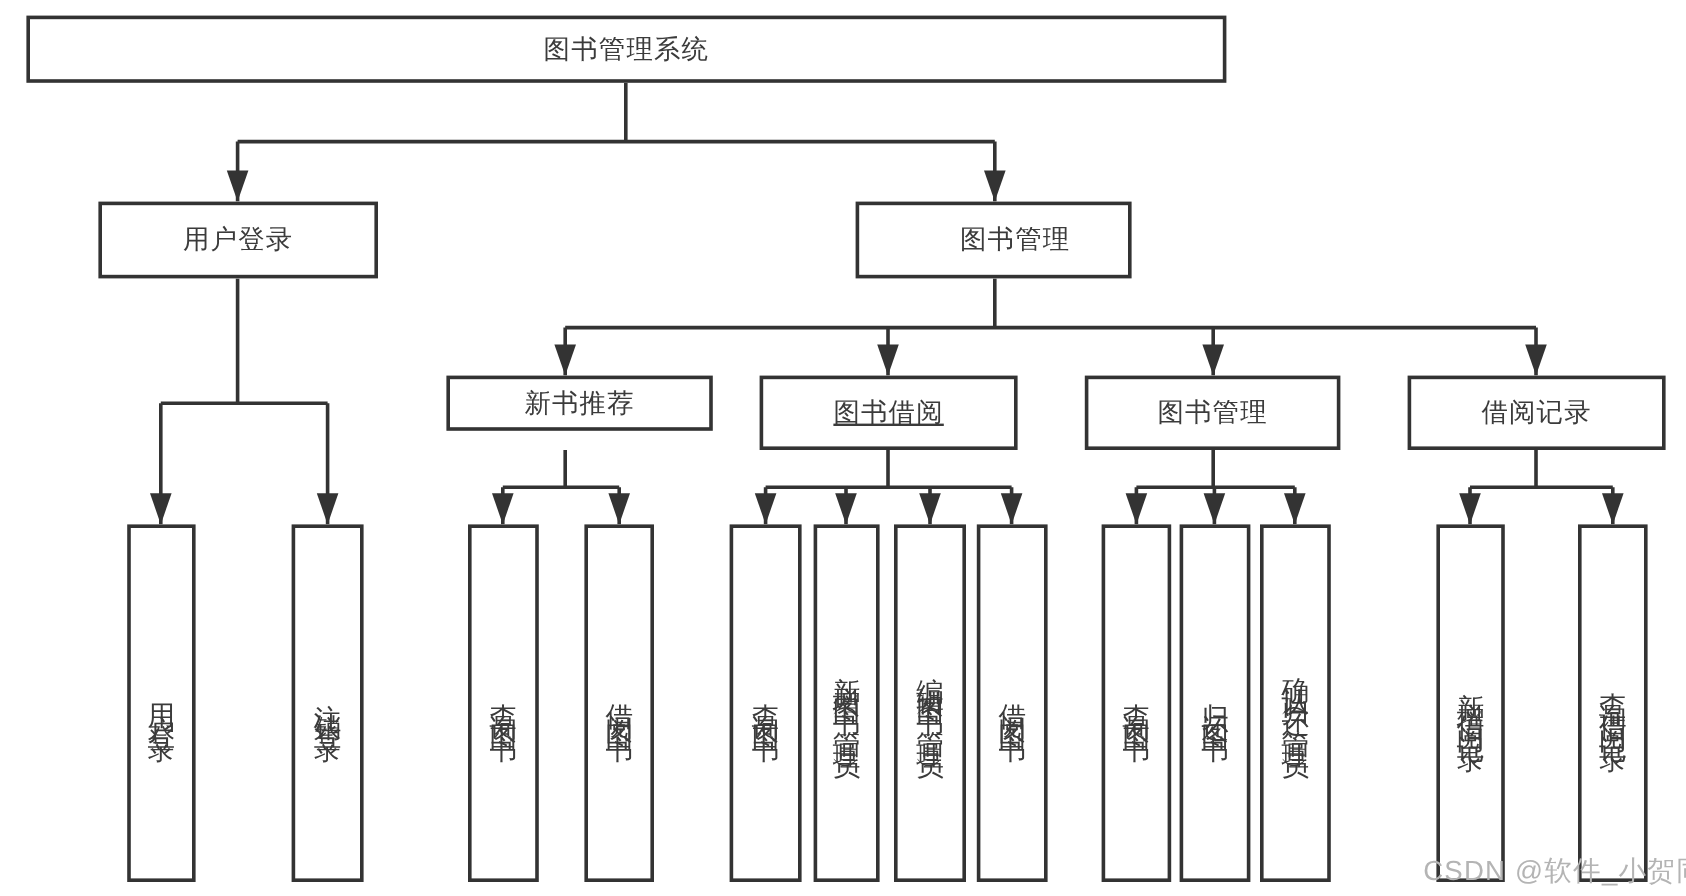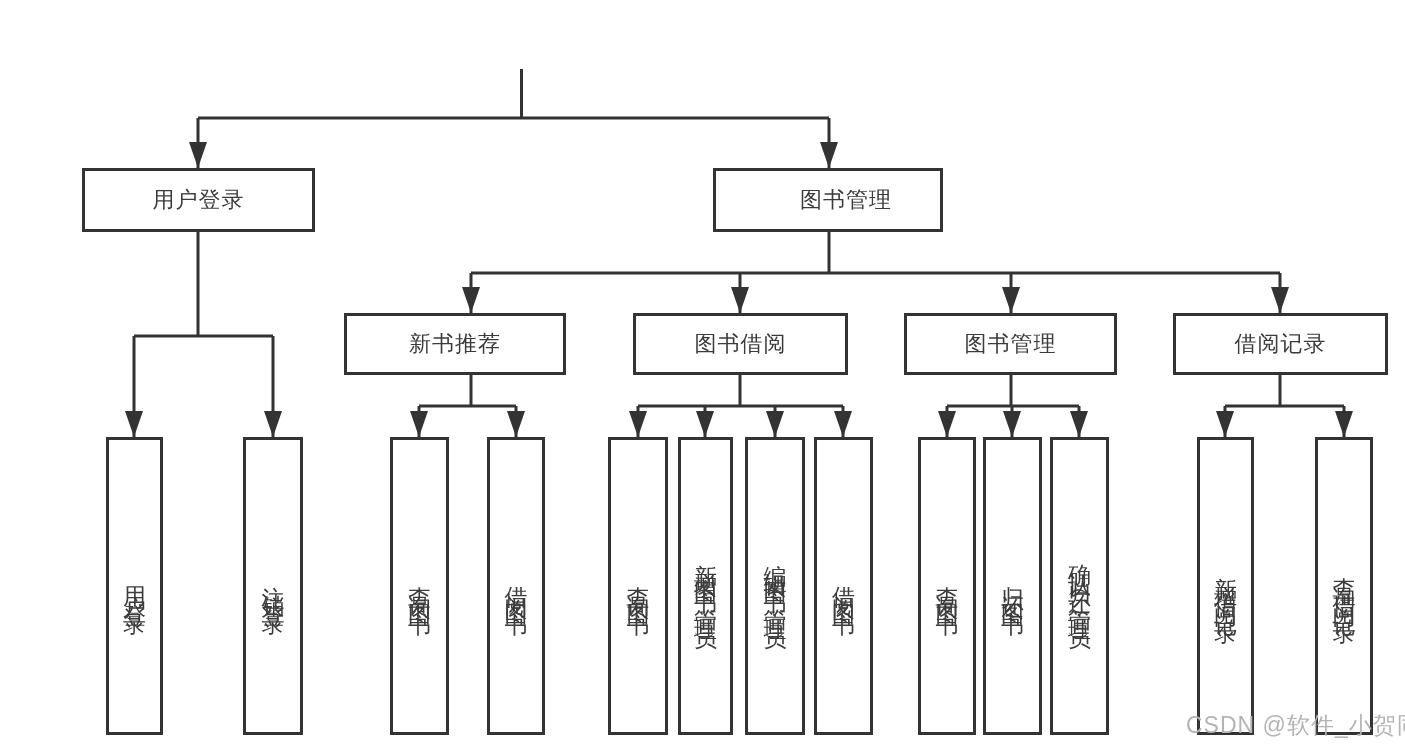--- a/index.html
+++ b/index.html
@@ -82,26 +82,27 @@
       <polygon points="766,411 784,411 775,437"></polygon>
       <polygon points="834,411 852,411 843,437"></polygon>
       <polygon points="938,411 956,411 947,437"></polygon>
       <polygon points="1003,411 1021,411 1012,437"></polygon>
       <polygon points="1070,411 1088,411 1079,437"></polygon>
       <polygon points="1216,411 1234,411 1225,437"></polygon>
       <polygon points="1335,411 1353,411 1344,437"></polygon>
     </g>
   </svg>
 
+  <div class="box hbox" style="left:22px; top:13px; width:1000px; height:56px;">图书管理系统</div>
 
   <div class="box hbox" style="left:82px; top:168px; width:233px; height:64px;">用户登录</div>
   <div class="box hbox" style="left:713px; top:168px; width:230px; height:64px;padding-left:36px;">图书管理</div>
 
-  <div class="box hbox" style="left:344px; top:313px; width:222px; height:62px;">新书推荐</div>
-  <div class="box hbox" style="left:633px; top:313px; width:215px; height:62px;">图书借阅</div>
+  <div class="box hbox" style="left:372px; top:313px; width:222px; height:46px;">新书推荐</div>
+  <div class="box hbox" style="left:633px; top:313px; width:215px; height:62px;text-decoration:underline;">图书借阅</div>
   <div class="box hbox" style="left:904px; top:313px; width:213px; height:62px;">图书管理</div>
   <div class="box hbox" style="left:1173px; top:313px; width:215px; height:62px;">借阅记录</div>
 
   <div class="box vbox" style="left:106px; top:437px; width:57px; height:298px;">用户登录</div>
   <div class="box vbox" style="left:243px; top:437px; width:60px; height:298px;">注销登录</div>
 
   <div class="box vbox" style="left:390px; top:437px; width:59px; height:298px;">查询图书</div>
   <div class="box vbox" style="left:487px; top:437px; width:58px; height:298px;">借阅图书</div>
 
   <div class="box vbox" style="left:608px; top:437px; width:60px; height:298px;">查询图书</div>

